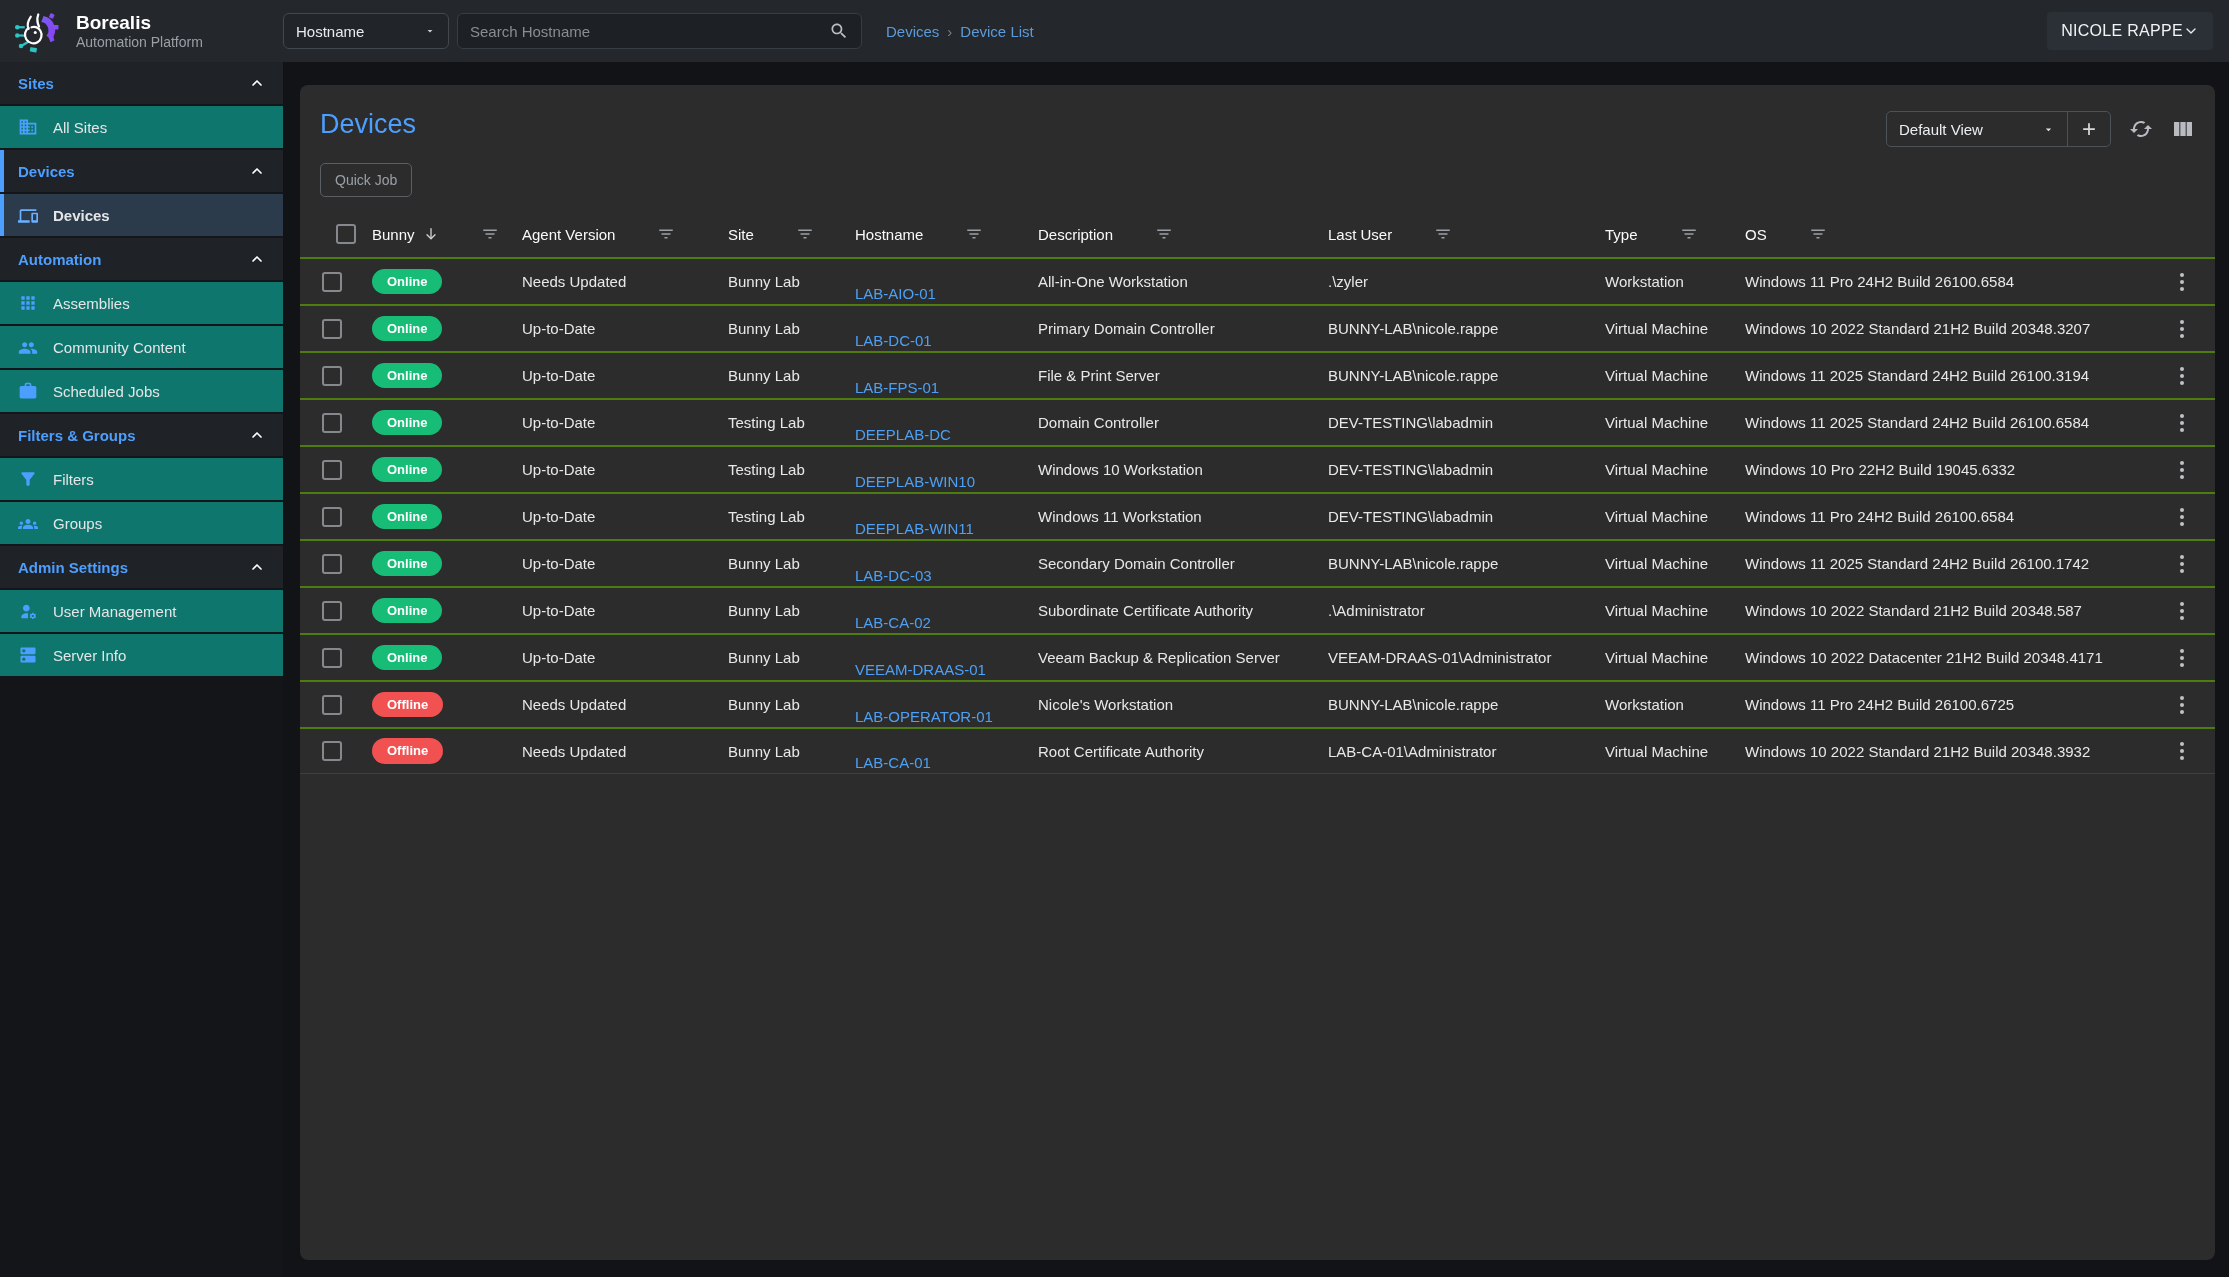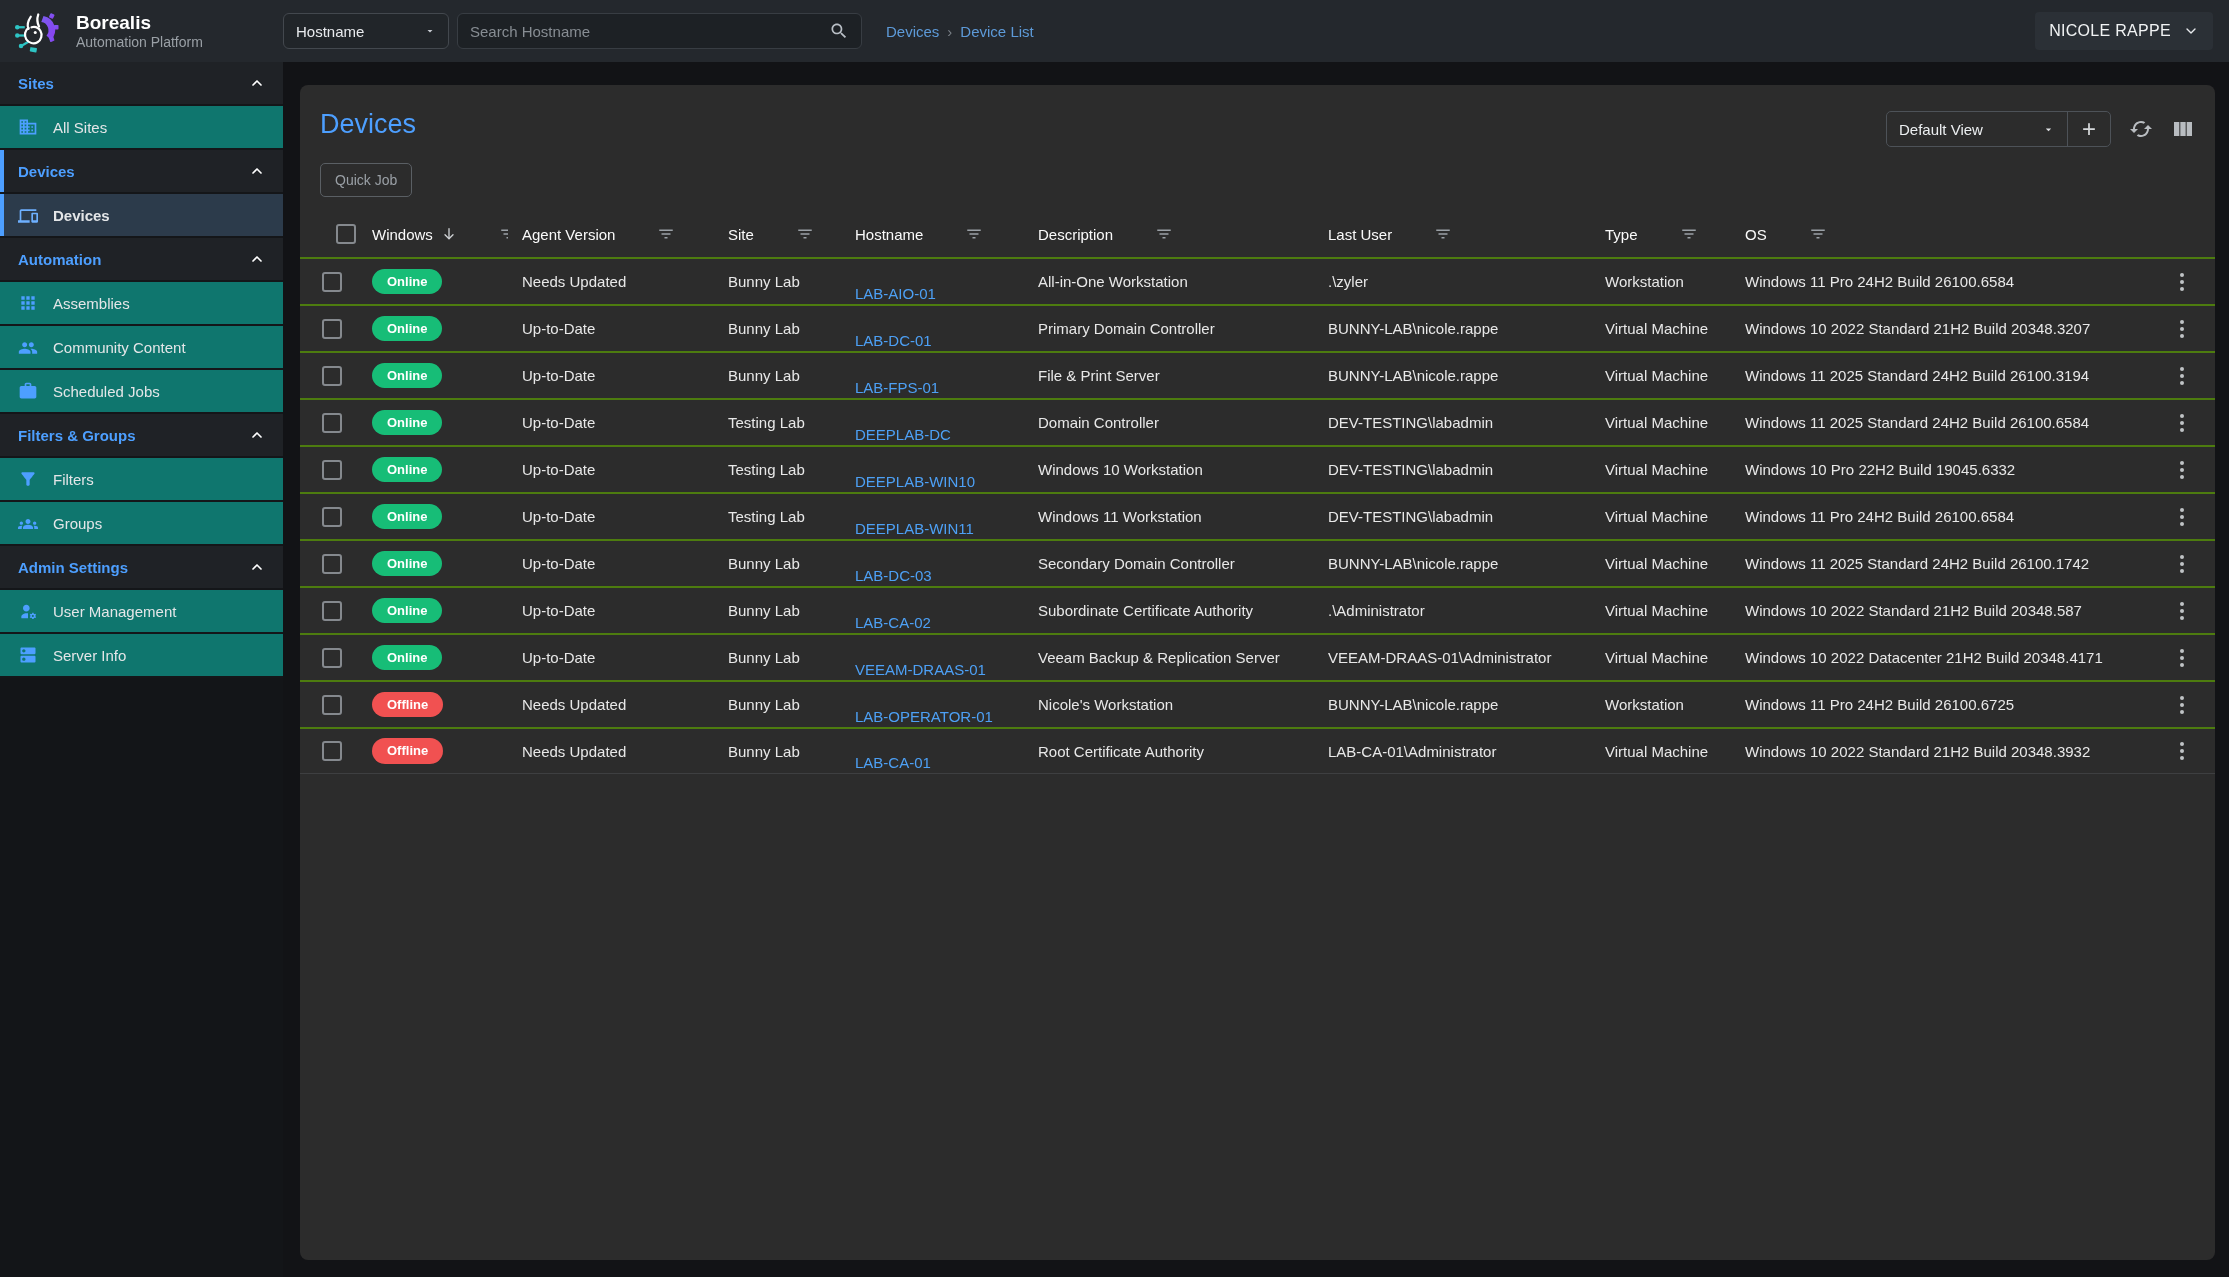--- a/index.html
+++ b/index.html
@@ -27,21 +27,21 @@
   .searchbox input {
     flex:1; background:transparent; border:none; outline:none; color:#d0d4d8; font-size:15px;
     font-family:"Liberation Sans", sans-serif;
   }
   .searchbox input::placeholder { color:#878d93; }
   .breadcrumb { margin-left:24px; font-size:15px; display:flex; gap:8px; align-items:center; }
   .crumb { color:#5d9ad8; cursor:pointer; }
   .crumb-sep { color:#7a8087; }
   .user-chip {
     margin-left:auto; margin-right:16px; height:38px; background:#2b3036; border-radius:4px;
-    display:flex; align-items:center; gap:12px; padding:0 14px; color:#f1f3f4; font-size:16px;
+    display:flex; align-items:center; padding:0 14px; color:#f1f3f4; font-size:16px;
     letter-spacing:0.3px; cursor:pointer;
   }
   
   .shell { display:flex; height:1215px; }
   .sidebar { width:283px; flex:0 0 283px; background:#131518; }
   .nav-section-header {
     height:44px; display:flex; align-items:center; padding:0 18px; background:#1f2226;
     border-bottom:2px solid #141619; color:#4d9fff; font-weight:bold; font-size:15px;
     position:relative; cursor:pointer;
   }
@@ -337,21 +337,21 @@
       </div>
 
       <button class="quickjob">Quick Job</button>
 
       <div class="table">
         <div class="thead">
           <div class="hcell">
               <span class="checkbox"></span>
             </div>
           <div class="hcell">
-            <span>Windows</span>
+            <span>Bunny</span>
             <span class="sort-icon">
               <svg width="16" height="16" viewBox="0 0 24 24" fill="none" stroke="#cfd2d5" stroke-width="2" stroke-linecap="round" stroke-linejoin="round">
                   <line x1="12" y1="4" x2="12" y2="19"></line>
                   <polyline points="6 13 12 19 18 13"></polyline>
                 </svg>
             </span>
             <span class="filter-icon">
               <svg width="18" height="18" viewBox="0 0 24 24" fill="#9aa0a6">
                   <path d="M10 18h4v-2h-4v2zM3 6v2h18V6H3zm3 7h12v-2H6v2z"></path>
                 </svg>

